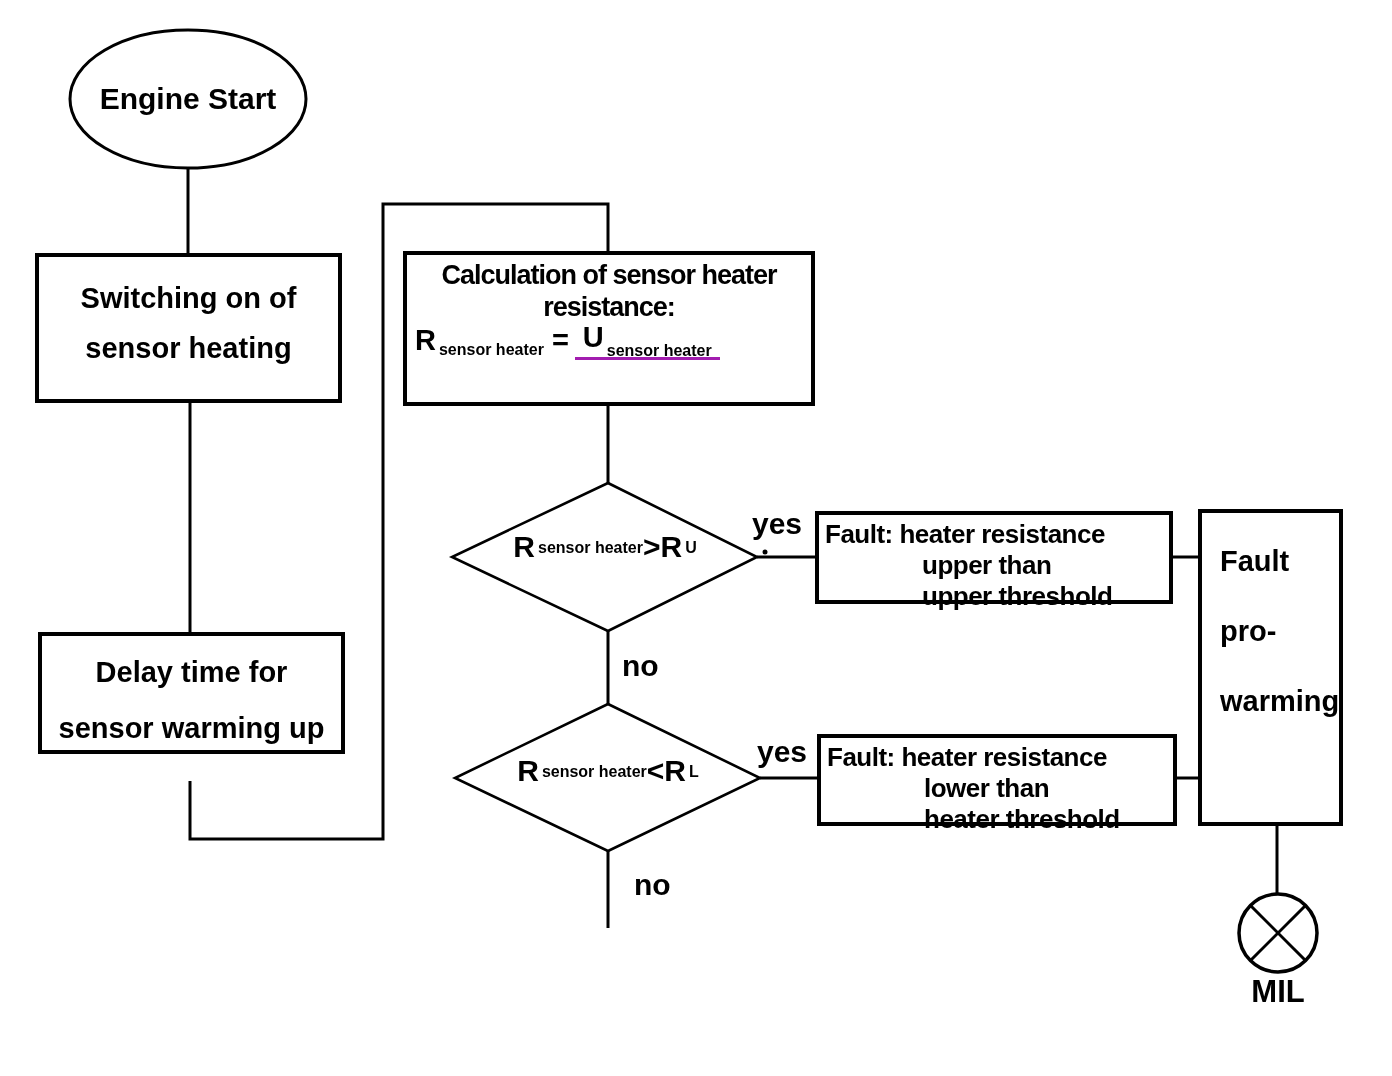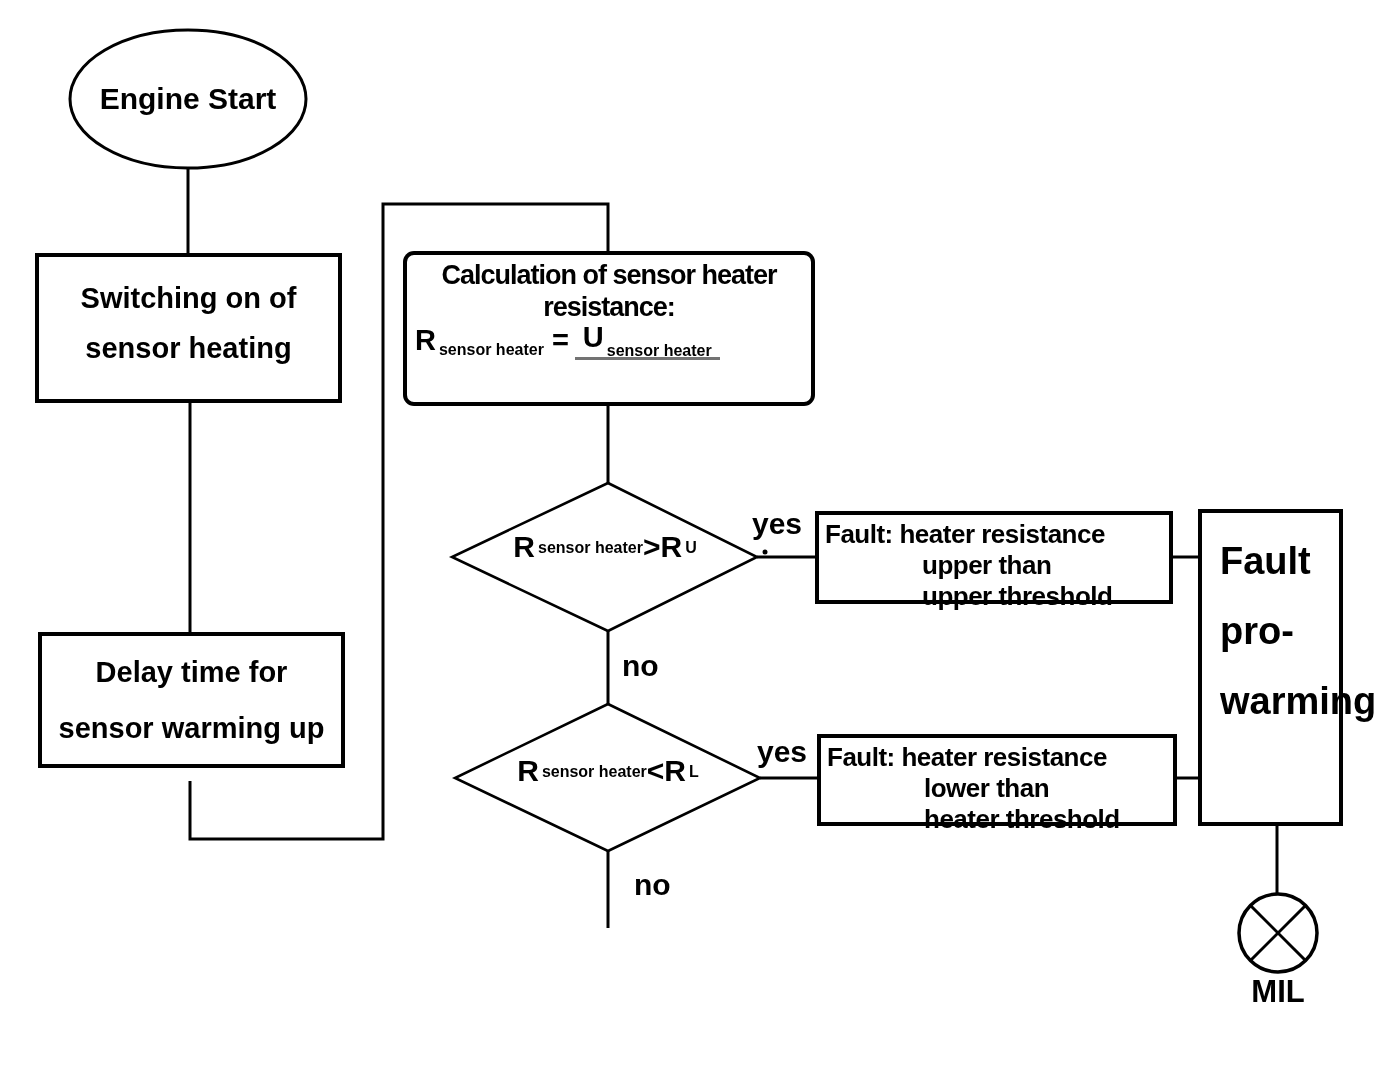--- a/index.html
+++ b/index.html
@@ -24,49 +24,49 @@
   .node { position:absolute; }
   .box { border:4px solid #000; background:#ffffff; }
 
   
   #engine-start-label { left:70px; top:76px; width:236px; text-align:center; font-size:30px; }
 
   
   #switching-box { left:35px; top:247px; width:307px; height:150px;
                    display:flex; flex-direction:column; align-items:center;
                    padding-top:26px; gap:20px; font-size:29px; line-height:30px; }
-  #delay-box     { left:38px; top:626px; width:307px; height:136px;
+  #delay-box     { left:38px; top:626px; width:307px; height:122px;
                    display:flex; flex-direction:column; align-items:center;
                    padding-top:21px; gap:26px; font-size:29px; line-height:30px; }
 
   
-  #calc-box { left:403px; top:245px; width:412px; height:155px;border-radius:11px; }
+  #calc-box { left:403px; top:245px; width:412px; height:155px; }
   .calc-title { padding-top:4px; text-align:center; font-size:27px; line-height:32px; letter-spacing:-1px; }
   .formula { position:absolute; left:8px; top:66px; display:flex; align-items:center; font-size:29px; }
   .fsub { font-size:16px; position:relative; top:9px; margin-left:3px; white-space:nowrap; }
   .feq  { margin:0 6px 0 8px; }
   .frac { display:inline-flex; flex-direction:column; text-align:center; }
-  .frac .num { border-bottom:3px solid #737373; padding:0 8px 3px 8px; }
+  .frac .num { border-bottom:3px solid #a21caf; padding:0 8px 3px 8px; }
   .frac .den { padding-top:2px; }
   .fslash { margin:0 10px 0 22px; }
 
   
   .diamond-label { display:flex; justify-content:center; align-items:flex-start; font-size:30px; }
   #decision-upper-label { left:455px; top:524px; width:300px; }
   #decision-lower-label { left:455px; top:748px; width:306px; }
 
   
   .fault-box { font-size:26px; line-height:31px; letter-spacing:-0.5px; padding:4px 0 0 6px; }
   .fault-box .indent { padding-left:97px; }
   #fault-upper-box { left:815px; top:505px; width:358px; height:93px; }
   #fault-lower-box { left:817px; top:728px; width:360px; height:92px; }
 
   
   #fault-processing-box { left:1198px; top:503px; width:145px; height:317px;
-                          font-size:38px; line-height:70px; padding:13px 0 0 18px; }
+                          font-size:29px; line-height:70px; padding:13px 0 0 18px; }
 
   
   #sensor-ok-box { left:457px; top:922px; width:303px; height:113px;
                    display:flex; align-items:center; justify-content:center; font-size:29px; }
 
   
   .edge-label { font-size:30px; }
   #yes-upper-label { left:752px; top:501px; }
   #no-upper-label  { left:622px; top:643px; }
   #yes-lower-label { left:757px; top:729px; }

